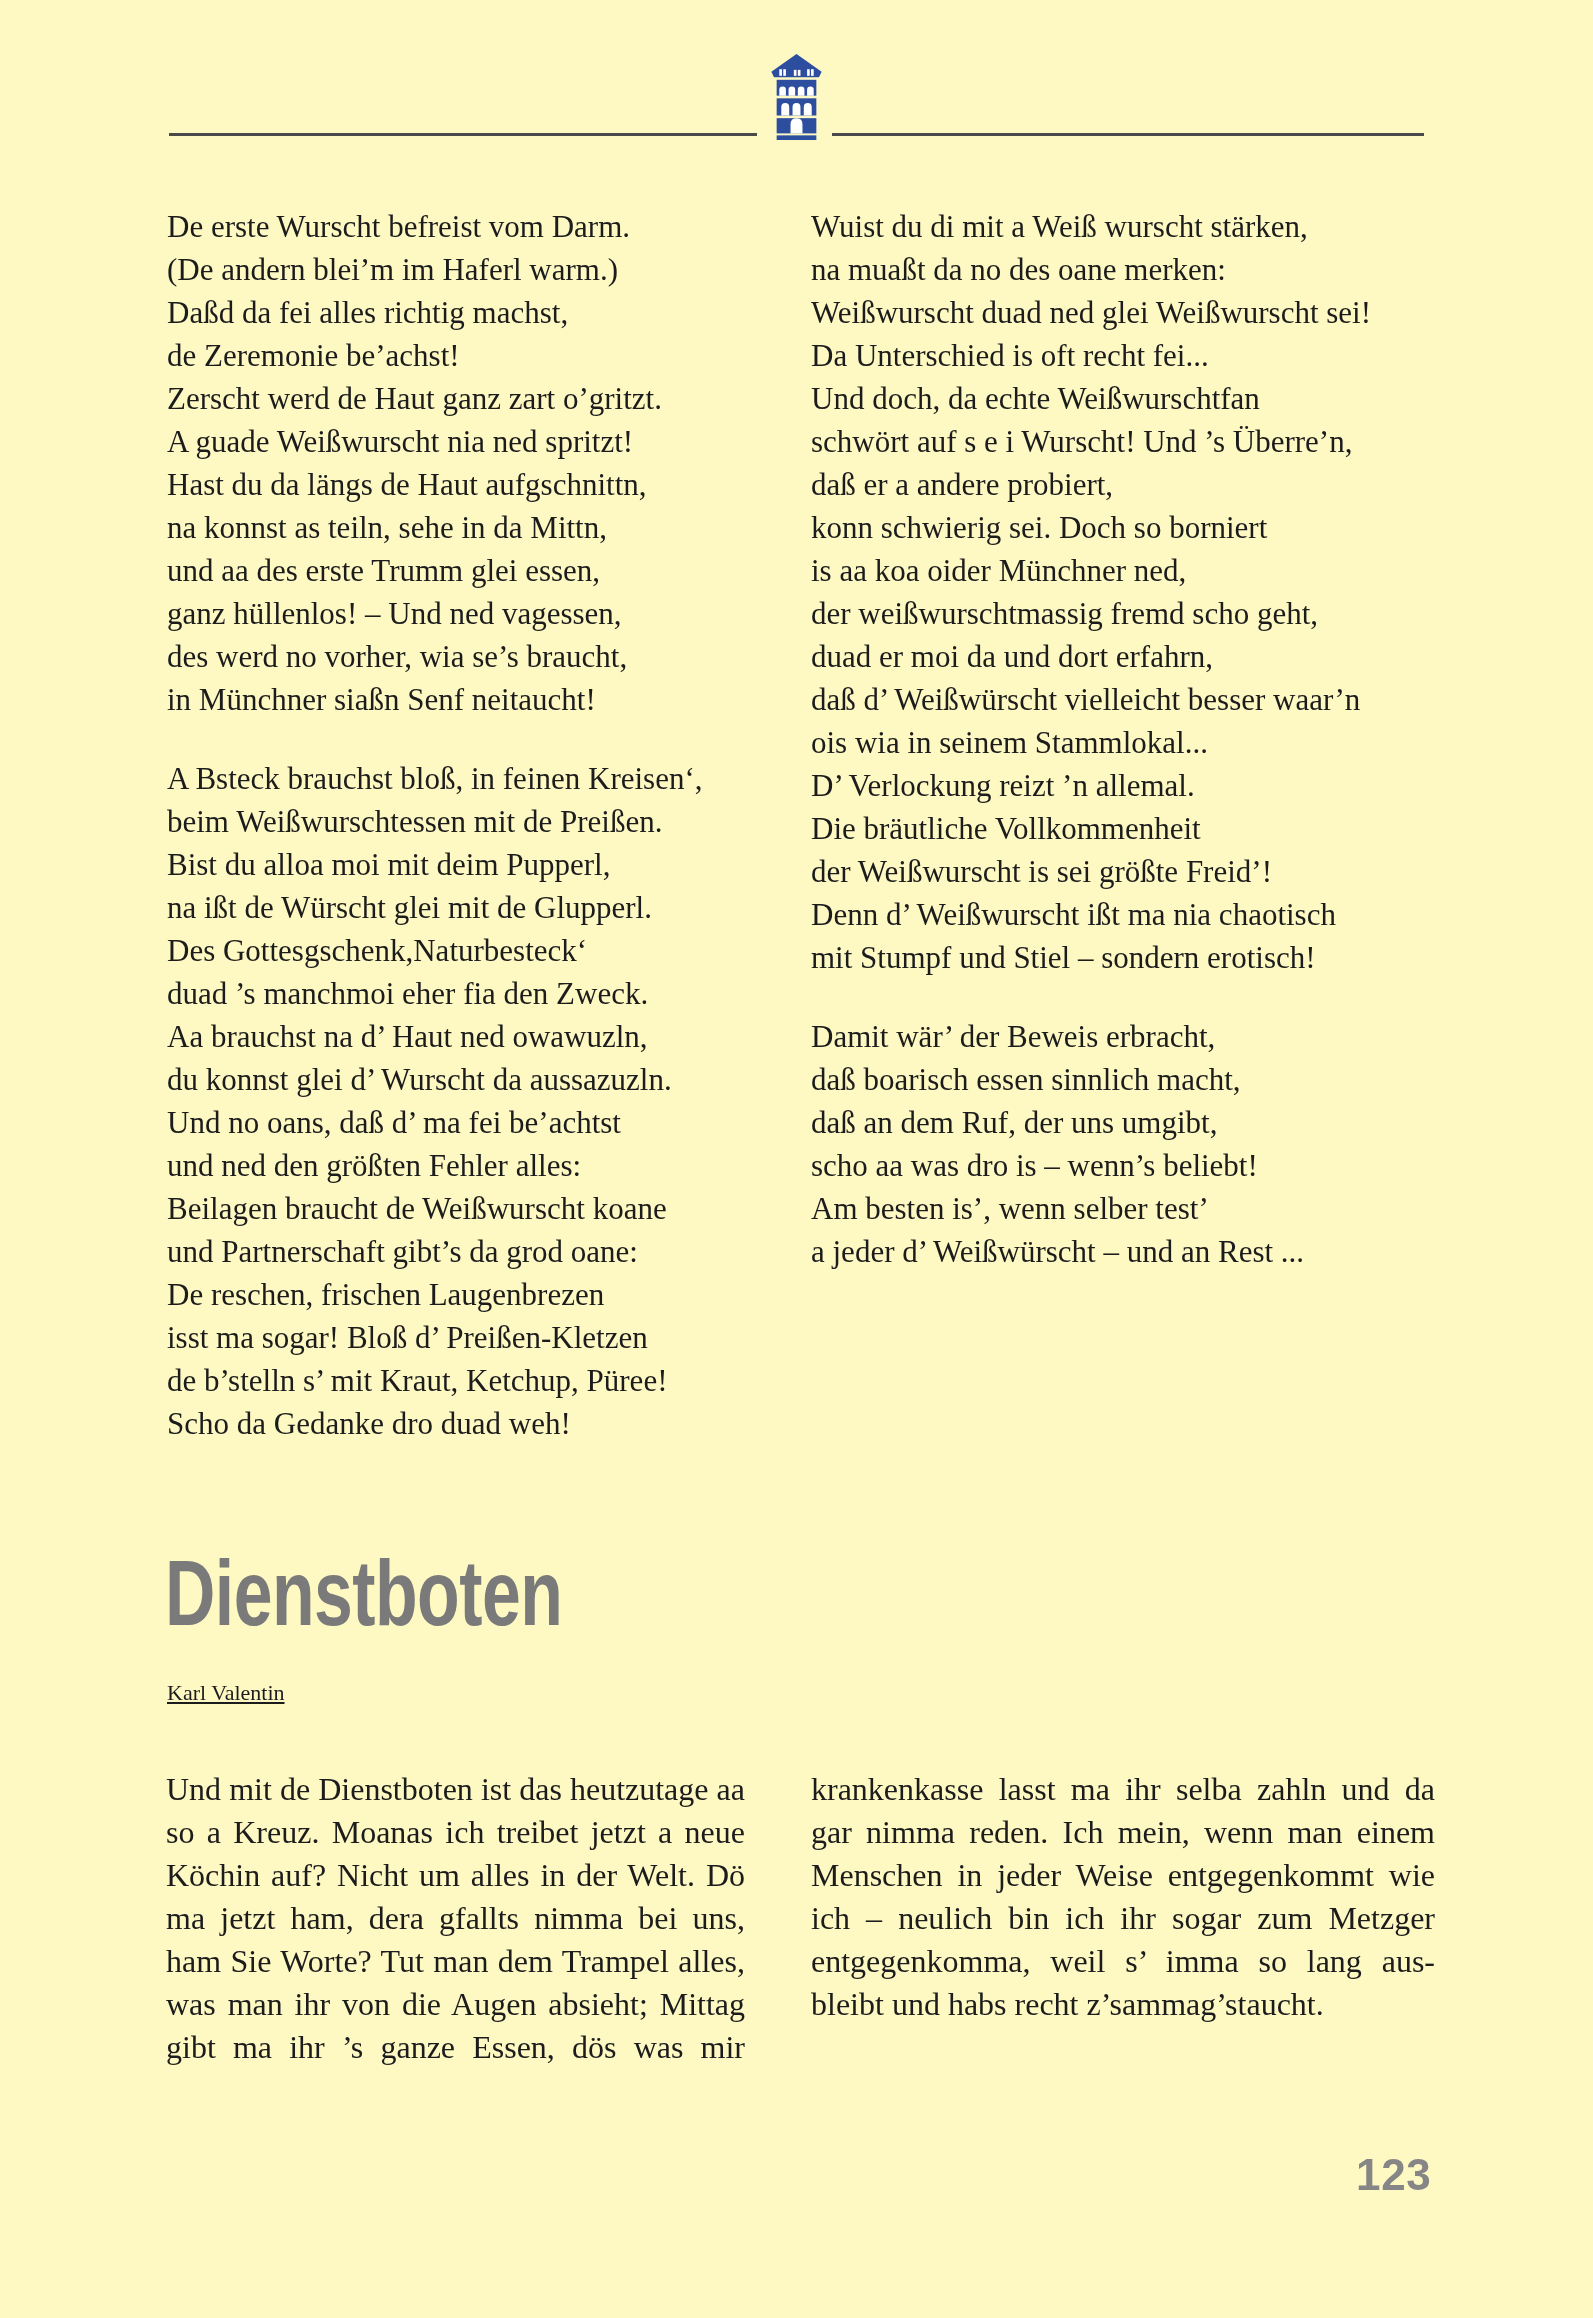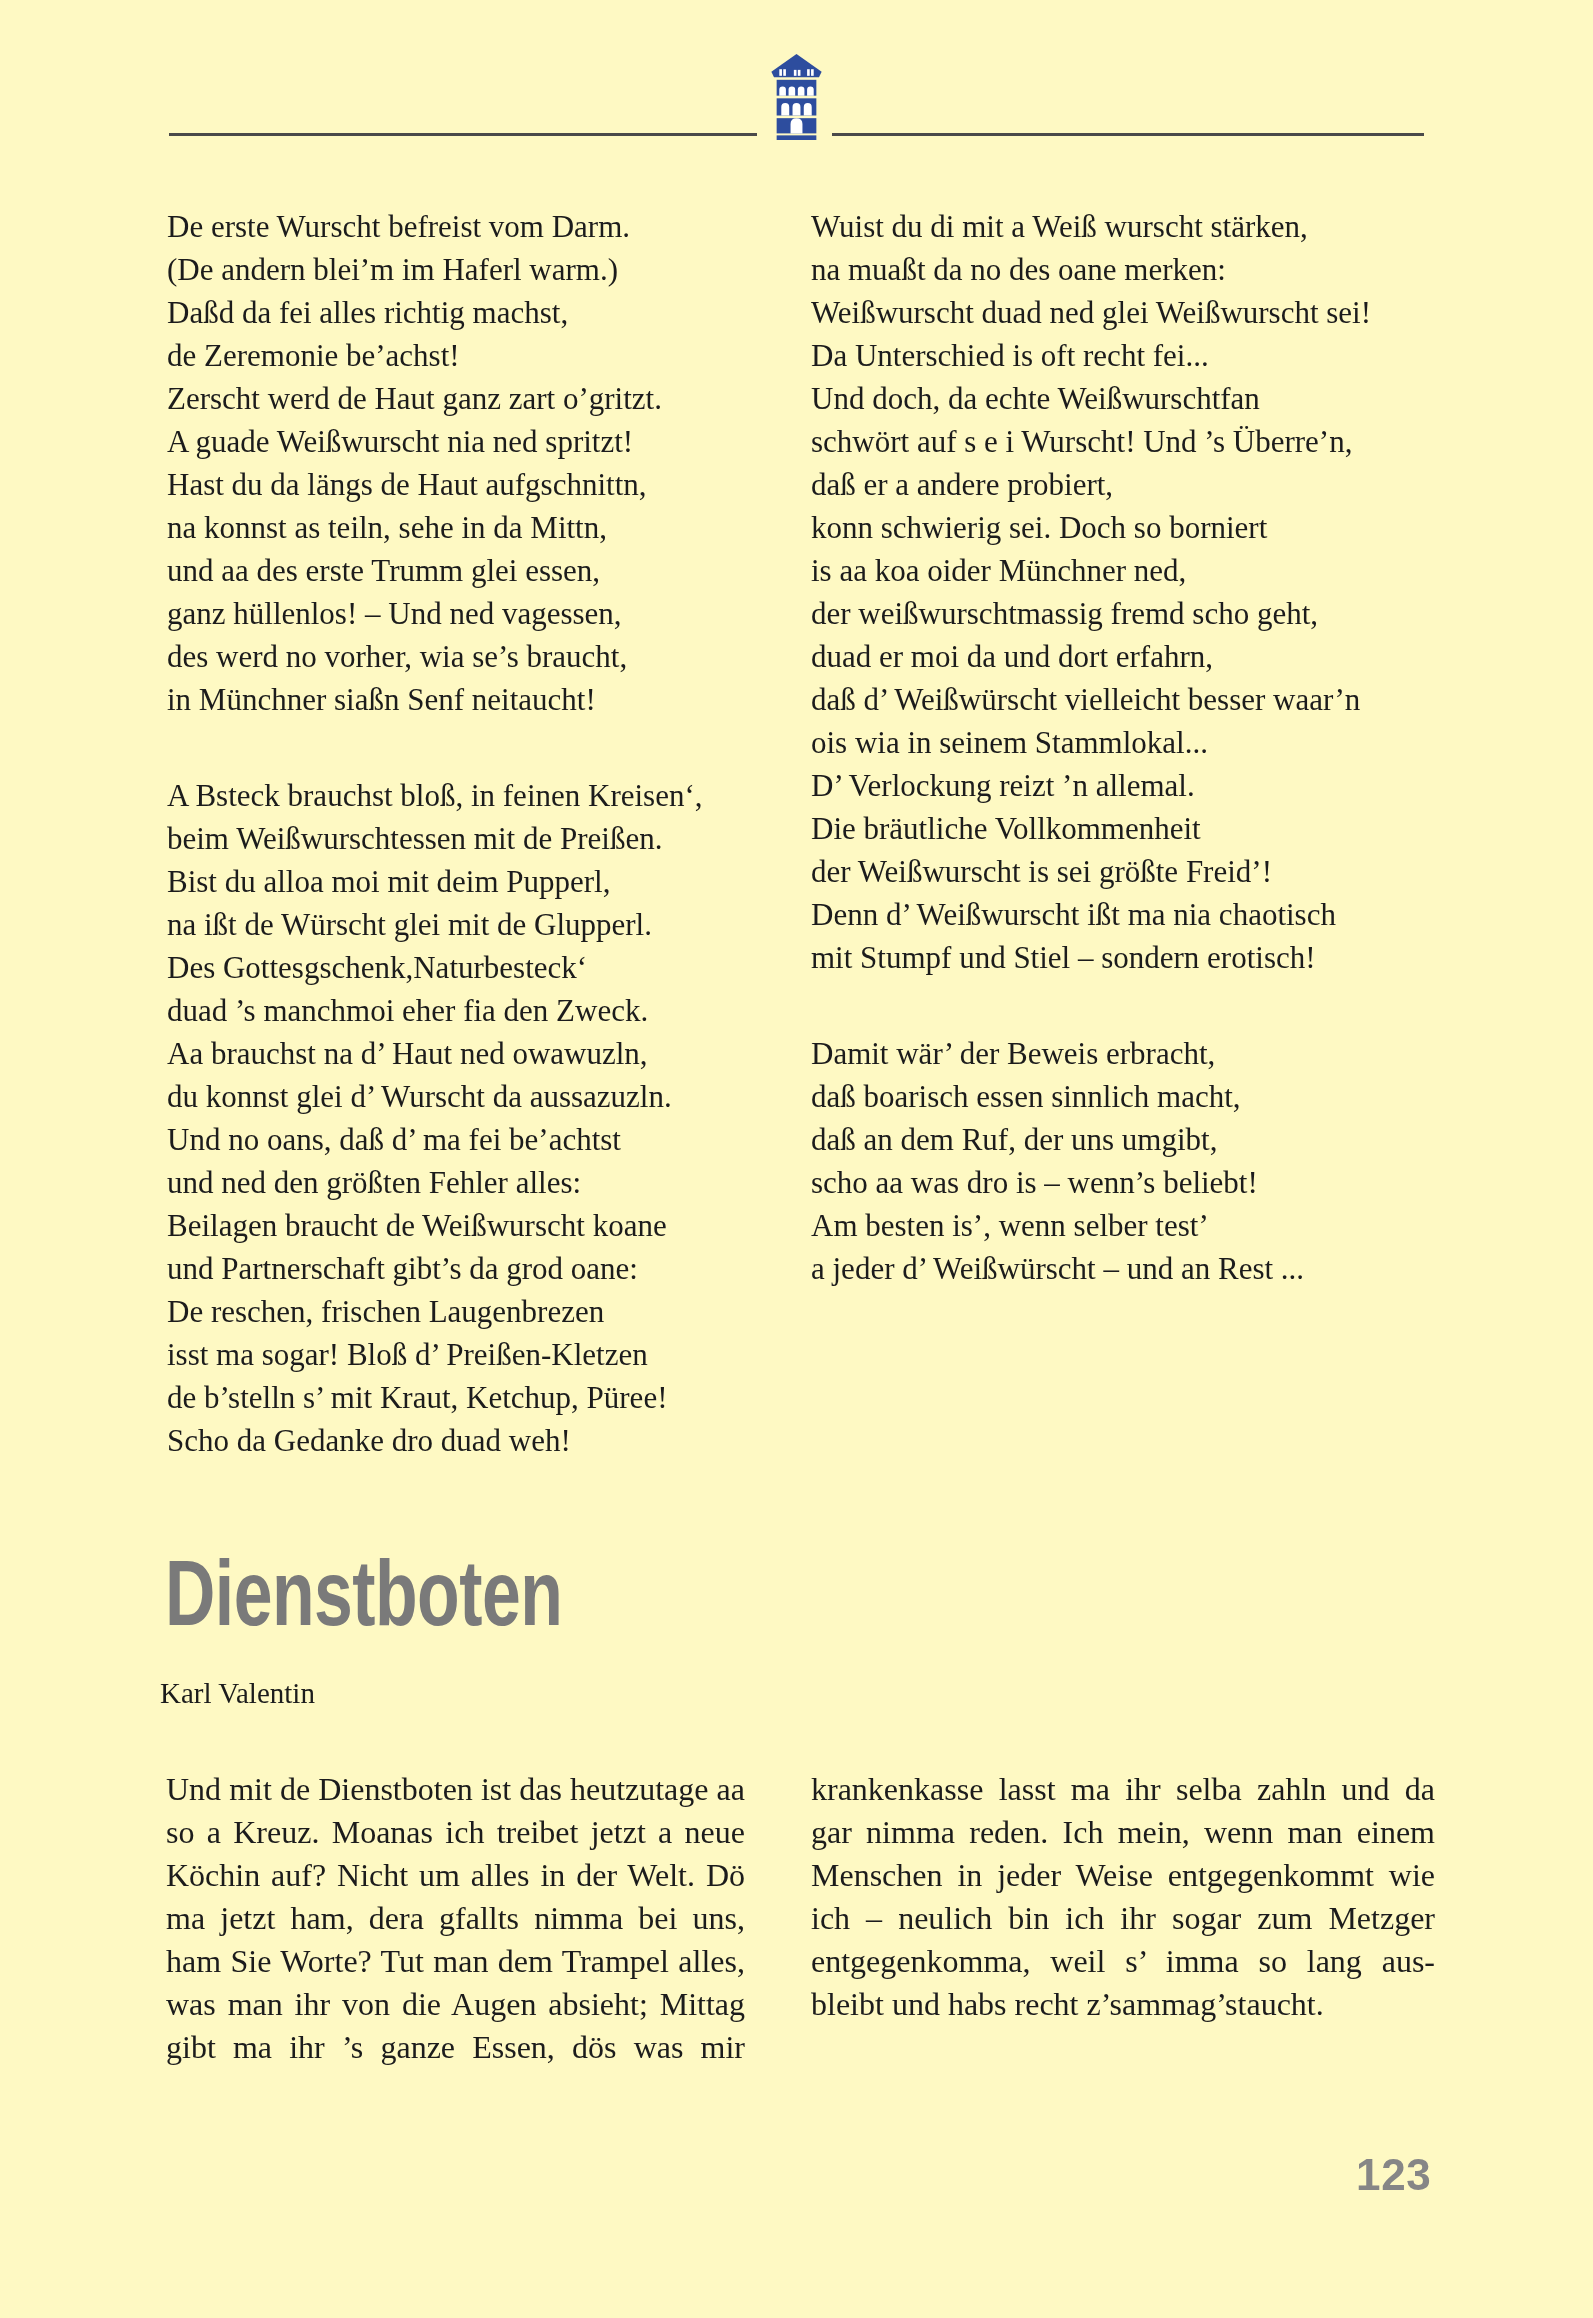--- a/index.html
+++ b/index.html
@@ -14,33 +14,33 @@
   .rule{position:absolute; top:133px; height:3.3px; background:var(--rule);}
   .rule-left{left:169px; width:588px;}
   .rule-right{left:832px; width:592px;}
   .logo{position:absolute; left:770px; top:54px; width:53px; height:86px;}
   .logo svg{display:block; width:53px; height:86px;}
   .logo .logo-fill{fill:var(--logo);}
 
   .poem-col{position:absolute; top:205px; font-size:31px; line-height:43px; white-space:nowrap;}
   .poem-left{left:167px; width:598px;}
   .poem-right{left:811px; width:644px;}
-  .stanza + .stanza{margin-top:53px;}
+  .stanza + .stanza{margin-top:36px;}
   .poem-line{height:43px;}
 
   .article-title{
     position:absolute; left:165px; top:1547px; margin:0;
     font-family:"Liberation Sans","DejaVu Sans",sans-serif;
     font-weight:bold; font-size:93px; line-height:93px; color:var(--title);
     transform:scaleX(0.75); transform-origin:left top; letter-spacing:-0.7px;
     white-space:nowrap;
   }
   .article-author{
-    position:absolute; left:160px; top:1673px;
-    font-size:29px; line-height:40px;
+    position:absolute; left:167px; top:1673px;
+    font-size:22px; line-height:40px;text-decoration:underline;
   }
   .prose-col{
     position:absolute; top:1768px; font-size:32px; line-height:43px;
   }
   .prose-left{left:166px; width:579px;}
   .prose-right{left:811px; width:624px;}
   .prose-line{height:43px; text-align:justify; text-align-last:justify;}
   .prose-right .prose-line:last-child{text-align-last:left;}
 
   .page-number{

